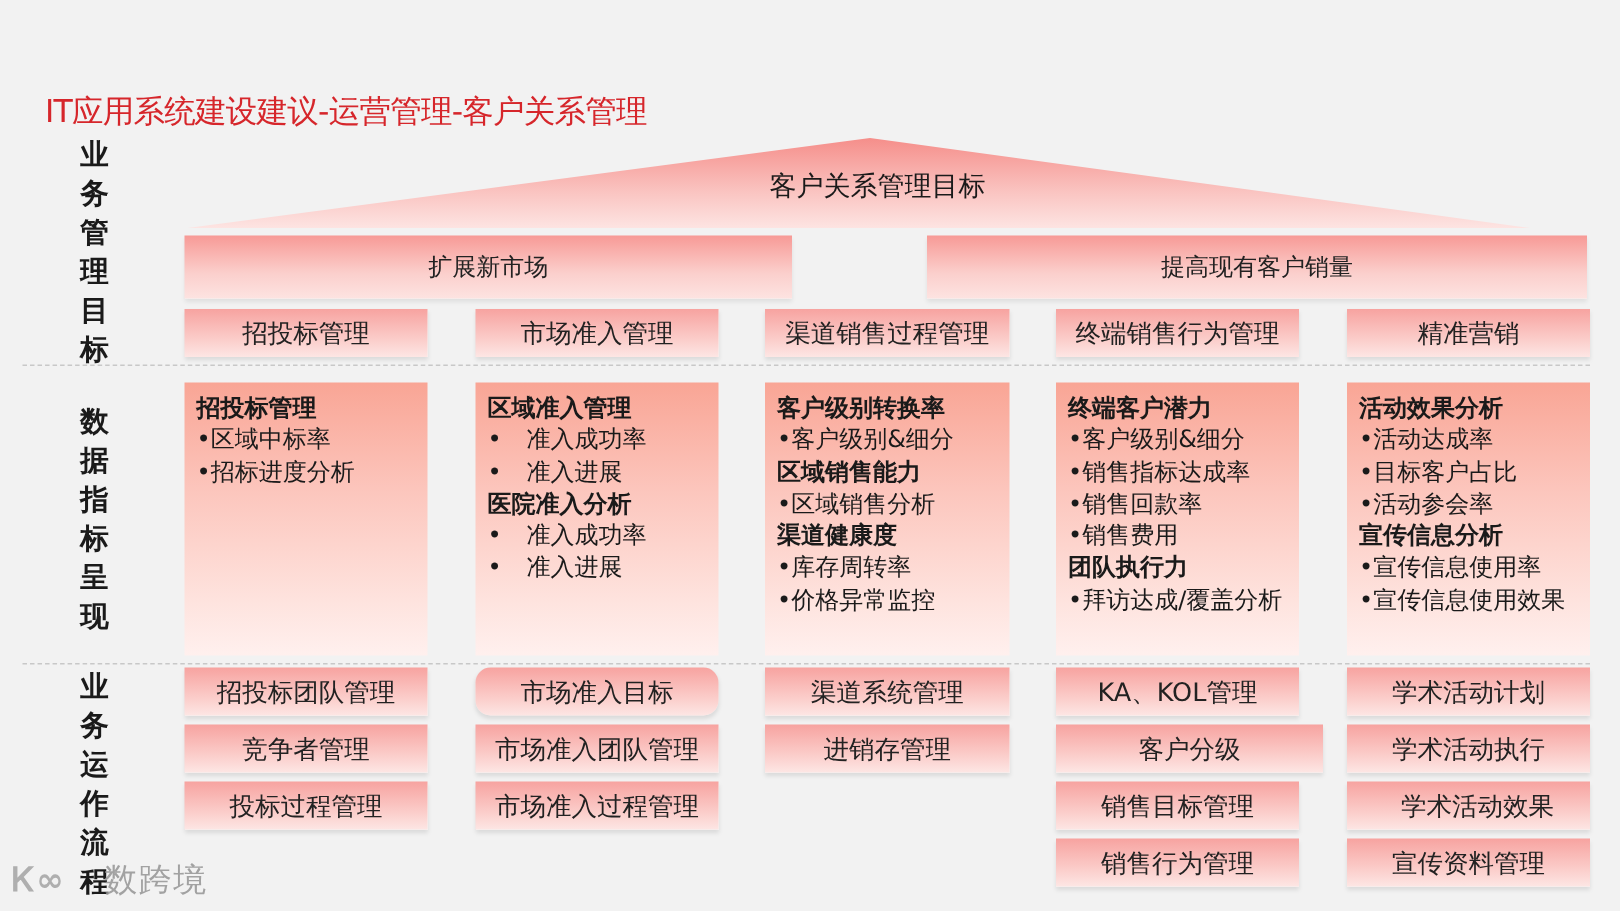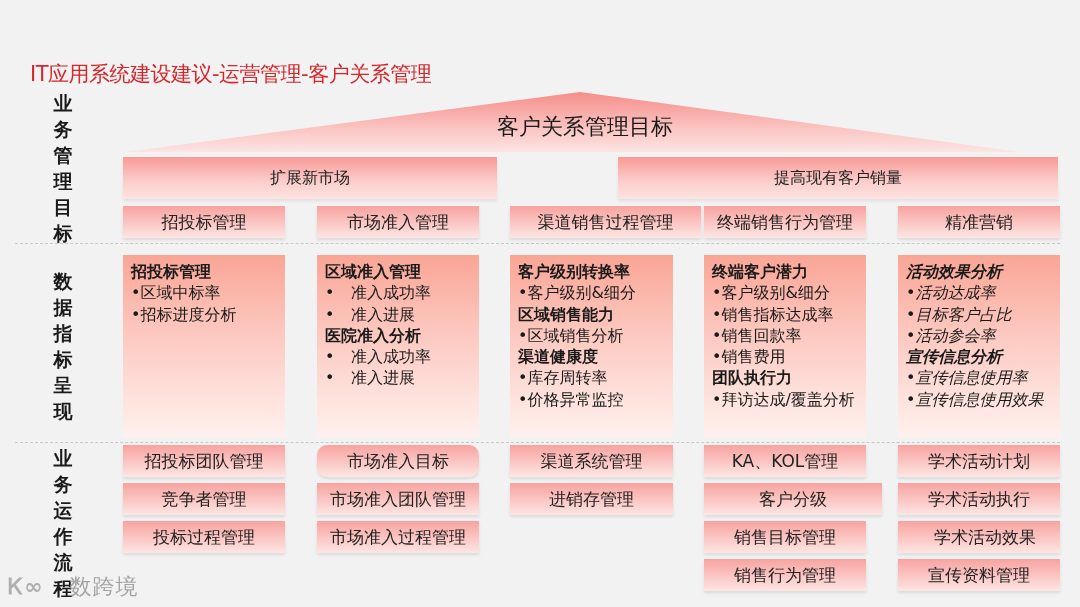--- a/index.html
+++ b/index.html
@@ -22,21 +22,21 @@
   .side-label span { display: block; }
   .divider {
     position: absolute; left: 15px; width: 1045px; height: 0;
     border-top: 1.5px dashed #c8c8c8;
   }
   .roof {
     position: absolute; left: 125px; top: 92px; width: 895px; height: 62px;
   }
   .roof-title {
     position: absolute; left: 0; top: 112px; width: 1080px;
-    text-align: center; font-size: 22px; color: #1a1a1a; padding-left: 90px;
+    text-align: center; font-size: 18px; color: #1a1a1a; padding-left: 90px;
   }
   .band {
     position: absolute; height: 42px;
     background: linear-gradient(to bottom, #f79a96 0%, #fbcfcc 60%, #fde3e1 100%);
     box-shadow: 0 2px 3px rgba(0,0,0,0.08);
     display: flex; align-items: center; justify-content: center;
     font-size: 16px; color: #222;
   }
   .cell {
     position: absolute; height: 32px;
@@ -99,26 +99,26 @@
     <linearGradient id="rg" x1="0" y1="0" x2="0" y2="1">
       <stop offset="0" stop-color="#f58e8a"></stop>
       <stop offset="0.6" stop-color="#fac4c1"></stop>
       <stop offset="1" stop-color="#fde4e2"></stop>
     </linearGradient>
   </defs>
   <polygon points="0,60 455,0 895,60" fill="url(#rg)"></polygon>
 </svg>
 <div class="roof-title">客户关系管理目标</div>
 
-<div class="band" style="left:123px; top:157px; width:374px;">扩展新市场</div>
+<div class="band" style="left:123px; top:157px; width:405px;">扩展新市场</div>
 <div class="band" style="left:618px; top:157px; width:440px;">提高现有客户销量</div>
 
 <div class="cell" style="left:123px; top:206px; width:162px;">招投标管理</div>
 <div class="cell" style="left:317px; top:206px; width:162px;">市场准入管理</div>
-<div class="cell" style="left:510px; top:206px; width:191px;">渠道销售过程管理</div>
+<div class="cell" style="left:510px; top:206px; width:163px;">渠道销售过程管理</div>
 <div class="cell" style="left:704px; top:206px; width:162px;">终端销售行为管理</div>
 <div class="cell" style="left:898px; top:206px; width:162px;">精准营销</div>
 
 <div class="panel" style="left:123px; width:162px;">
   <div class="h">招投标管理</div>
   <div class="b"><span>区域中标率</span></div>
   <div class="b"><span>招标进度分析</span></div>
 </div>
 
 <div class="panel" style="left:317px; width:162px;">
@@ -143,21 +143,21 @@
 <div class="panel" style="left:704px; width:162px;">
   <div class="h">终端客户潜力</div>
   <div class="b"><span>客户级别&amp;细分</span></div>
   <div class="b"><span>销售指标达成率</span></div>
   <div class="b"><span>销售回款率</span></div>
   <div class="b"><span>销售费用</span></div>
   <div class="h">团队执行力</div>
   <div class="b"><span>拜访达成/覆盖分析</span></div>
 </div>
 
-<div class="panel" style="left:898px; width:162px;font-style:italic;">
+<div class="panel" style="left:898px; width:162px;">
   <div class="h">活动效果分析</div>
   <div class="b"><span>活动达成率</span></div>
   <div class="b"><span>目标客户占比</span></div>
   <div class="b"><span>活动参会率</span></div>
   <div class="h">宣传信息分析</div>
   <div class="b"><span>宣传信息使用率</span></div>
   <div class="b"><span>宣传信息使用效果</span></div>
 </div>
 
 <div class="cell" style="left:123px; top:445px; width:162px;">招投标团队管理</div>

